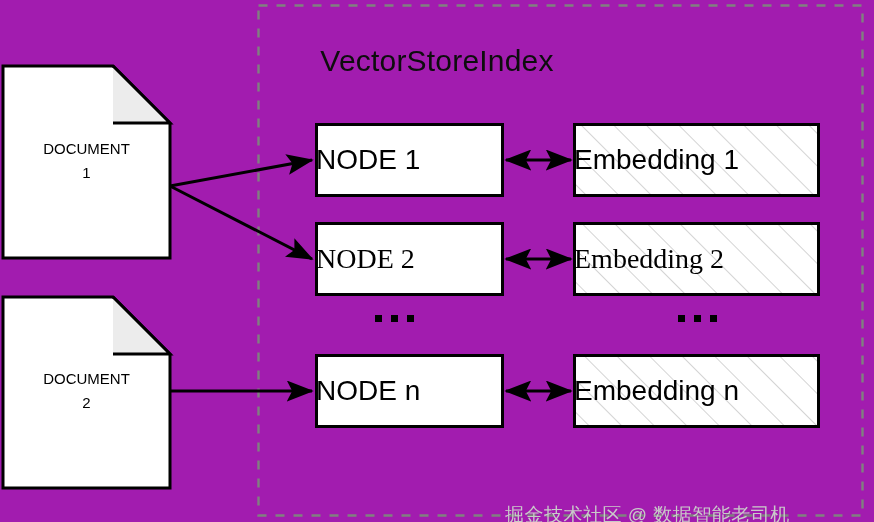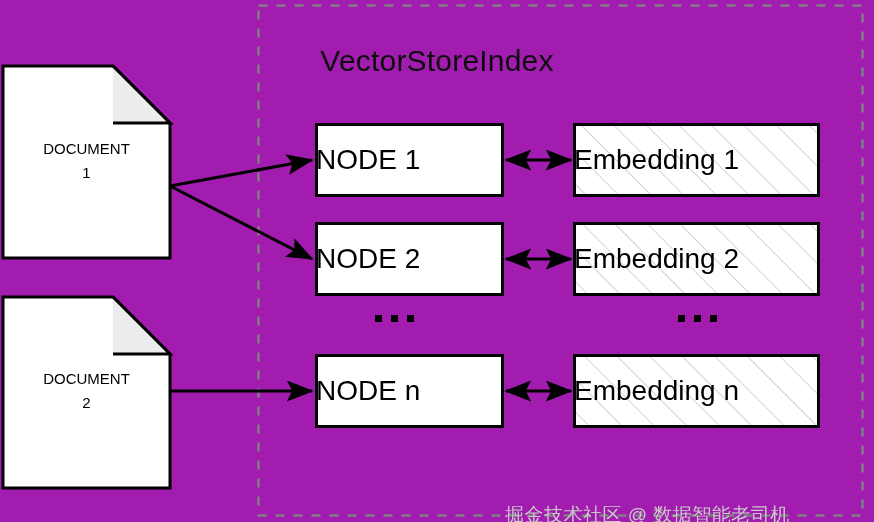--- a/index.html
+++ b/index.html
@@ -128,25 +128,25 @@
 
   <div class="txt container-title">VectorStoreIndex</div>
 
   <div class="txt doc-label" style="left:3px; top:137px; width:167px;">DOCUMENT</div>
   <div class="txt doc-label" style="left:3px; top:161px; width:167px;">1</div>
 
   <div class="txt doc-label" style="left:3px; top:367px; width:167px;">DOCUMENT</div>
   <div class="txt doc-label" style="left:3px; top:391px; width:167px;">2</div>
 
   <div class="txt box-label" style="left:316px; top:146px; width:187px;">NODE 1</div>
-  <div class="txt box-label" style="left:316px; top:245px; width:187px;">NODE 2</div>
+  <div class="txt box-label" style="left:316px; top:245px; width:187px;font-family:Liberation Serif, serif;">NODE 2</div>
   <div class="txt box-label" style="left:316px; top:377px; width:199px;">NODE n</div>
 
   <div class="txt box-label" style="left:574px; top:146px; width:202px;">Embedding 1</div>
-  <div class="txt box-label" style="left:574px; top:245px; width:245px;">Embedding 2</div>
+  <div class="txt box-label" style="left:574px; top:245px; width:245px;font-family:Liberation Serif, serif;">Embedding 2</div>
   <div class="txt box-label" style="left:574px; top:377px; width:205px;">Embedding n</div>
 
   <div class="ellipsis-dots" style="left:375px; top:315px;">
     <span></span>
     <span></span>
     <span></span>
   </div>
   <div class="ellipsis-dots" style="left:678px; top:315px;">
     <span></span>
     <span></span>

